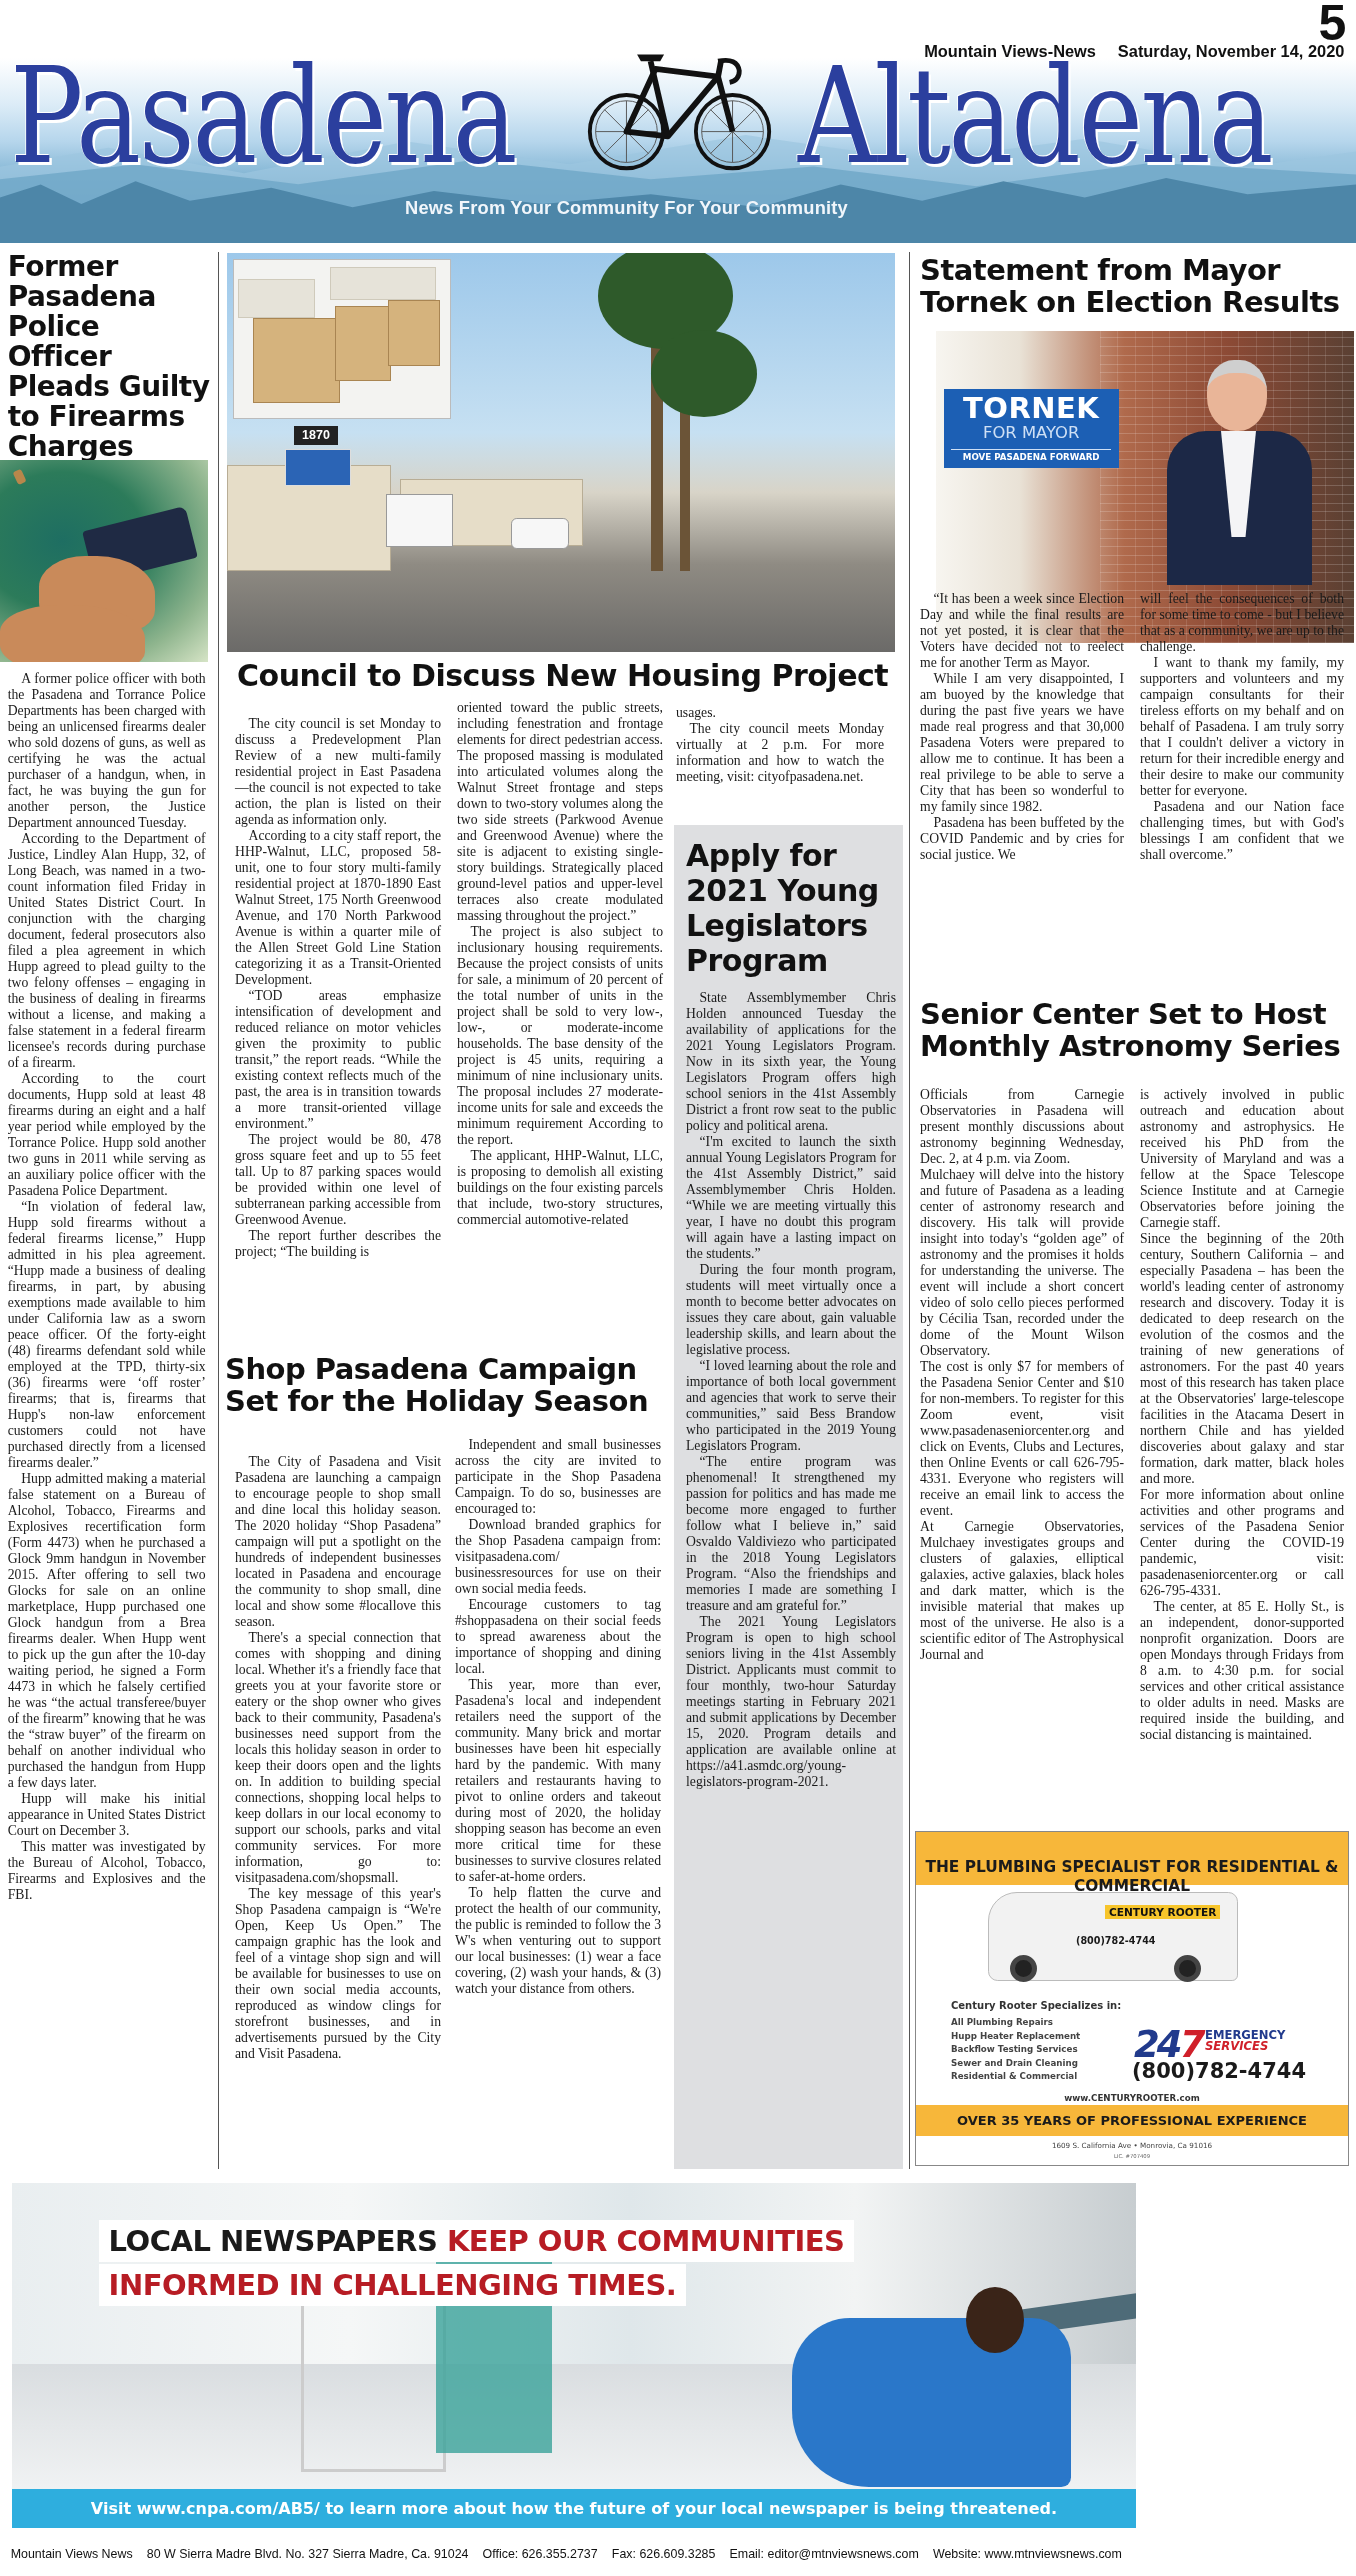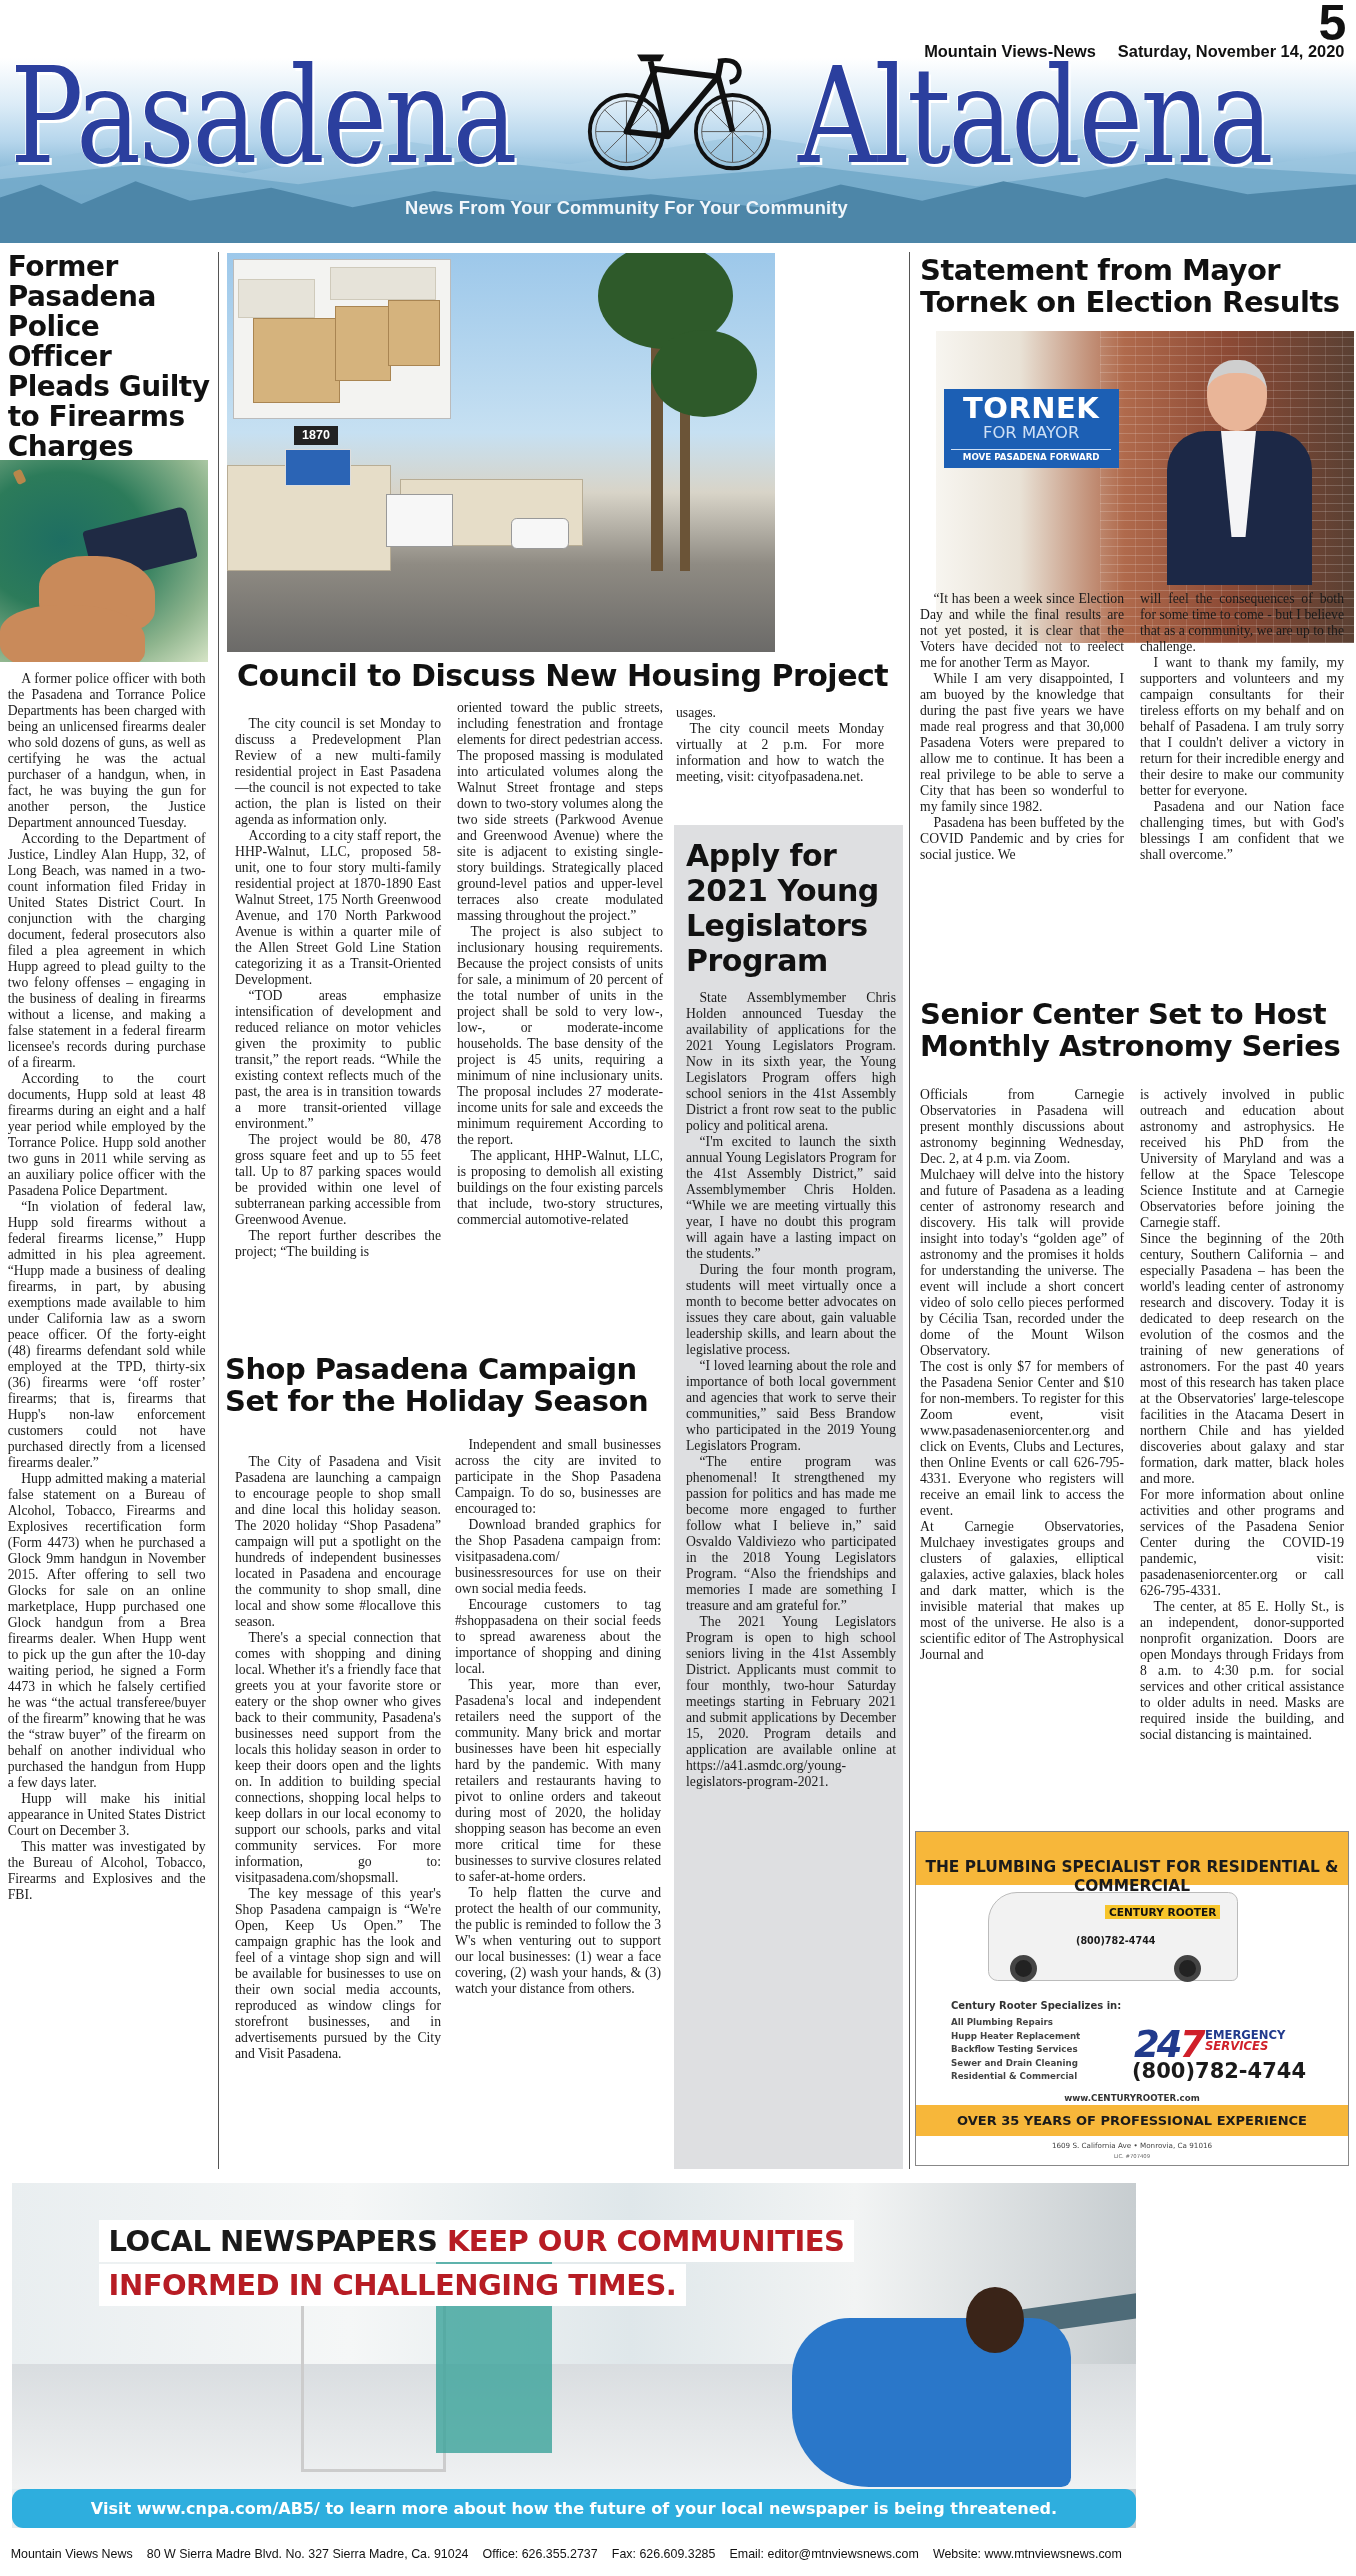--- a/index.html
+++ b/index.html
@@ -33,21 +33,21 @@
 
   
   .police-head { position: absolute; left: 7.7px; top: 252px; width: 202px; font-size: 28px; line-height: 30px; }
   .gun-img { left: 0; top: 460px; width: 208px; height: 202px;
     background: radial-gradient(ellipse at 30% 40%, #1e6e62 0%, #2c7b5a 40%, #8fb58e 75%, #d6e4c6 100%); }
   .gun-body { position: absolute; left: 87px; top: 58px; width: 106px; height: 53px; background: #1f2a44; border-radius: 3.9px 7.7px 3.9px 3.9px; transform: rotate(-14deg); }
   .hand { position: absolute; background: #c98a5a; border-radius: 40% 50% 30% 40%; }
   .casing { position: absolute; left: 15.4px; top: 9.6px; width: 8.7px; height: 13.5px; background: #b8874b; border-radius: 2.9px; transform: rotate(-25deg); }
 
   
-  .housing-img { left: 227px; top: 253px; width: 548px; height: 399px;
+  .housing-img { left: 227px; top: 253px; width: 668px; height: 399px;
     background: linear-gradient(180deg, #9dc8ea 0%, #c6e0f2 45%, #d8d4c8 60%, #8f8b83 78%, #6b6a68 100%); padding-left: 32px; }
   .inset { position: absolute; left: 5.8px; top: 5.8px; width: 218px; height: 160px; background: #f3f3f1; border: 1px solid #bbb; }
   .inset .blk { position: absolute; background: #d5b37d; border: 1px solid #a98552; }
   .inset .grey { position: absolute; background: #e6e3d9; border: 1px solid #cfcabb; }
   .palm { position: absolute; background: #2e5a2a; border-radius: 50%; }
   .trunk { position: absolute; background: #6b5437; }
   .bldg { position: absolute; background: #e6ddc8; border: 1px solid #b8ad95; }
   .truck { position: absolute; background: #f7f7f7; border: 1px solid #999; }
   .sign1870 { position: absolute; left: 67px; top: 173px; width: 44px; height: 19px; background: #222; color: #fff; font: bold 12.5px "Liberation Sans", sans-serif; text-align: center; line-height: 19px; }
   .autosign { position: absolute; left: 58px; top: 196px; width: 66px; height: 37px; background: #2b64b5; border: 1.9px solid #ddd; }
@@ -101,21 +101,21 @@
   .cnpa .floor { position: absolute; left: 0; bottom: 39px; width: 100%; height: 125px; background: linear-gradient(180deg, #d9dde0, #f0f2f3); }
   .cnpa .curtain { position: absolute; left: 424px; top: 77px; width: 116px; height: 193px; background: #3aa39a; opacity: .8; }
   .cnpa .cart { position: absolute; left: 289px; top: 116px; width: 145px; height: 173px; border: 3.9px solid #ccc; border-top-width: 7.7px; }
   .cnpa .nurse-body { position: absolute; left: 780px; top: 135px; width: 279px; height: 169px; background: #2a77c9; border-radius: 58px 39px 9.6px 77px; }
   .cnpa .nurse-head { position: absolute; left: 954px; top: 104px; width: 58px; height: 66px; background: #3a2418; border-radius: 50%; }
   .cnpa .rail { position: absolute; left: 992px; top: 106px; width: 328px; height: 25px; background: #4e6b78; transform: rotate(-8deg); }
   .cnpa .msg { position: absolute; left: 87px; font-family: "DejaVu Sans", sans-serif; font-weight: bold; background: #fff; padding: 3.9px 9.6px; font-size: 29px; letter-spacing: -0.5px; }
   .cnpa .msg.l1 { top: 37px; color: #1a1a1a; }
   .cnpa .msg.l1 .red { color: #b71c24; }
   .cnpa .msg.l2 { top: 81px; color: #b71c24; }
-  .cnpa .strip { position: absolute; left: 0; bottom: 0; width: 100%; height: 39px; background: #2eaede; color: #fff; text-align: center; font-family: "DejaVu Sans", sans-serif; font-weight: bold; font-size: 16px; line-height: 39px; border-radius: 11px; }
+  .cnpa .strip { position: absolute; left: 0; bottom: 0; width: 100%; height: 39px; background: #2eaede; color: #fff; text-align: center; font-family: "DejaVu Sans", sans-serif; font-weight: bold; font-size: 16px; line-height: 39px; }
 
   
   .footer { position: absolute; left: 0; top: 2543px; width: 1356px; height: 33px; font-family: "Liberation Sans", sans-serif; font-size: 13.5px; color: #111; white-space: nowrap; transform: scaleX(0.92); transform-origin: left; padding-left: 11.6px; line-height: 21px; }
   .footer span { margin-right: 11.6px; }
 </style>
 </head>
 <body>
 
 <header class="masthead">
   <div class="mast-bg"></div>

